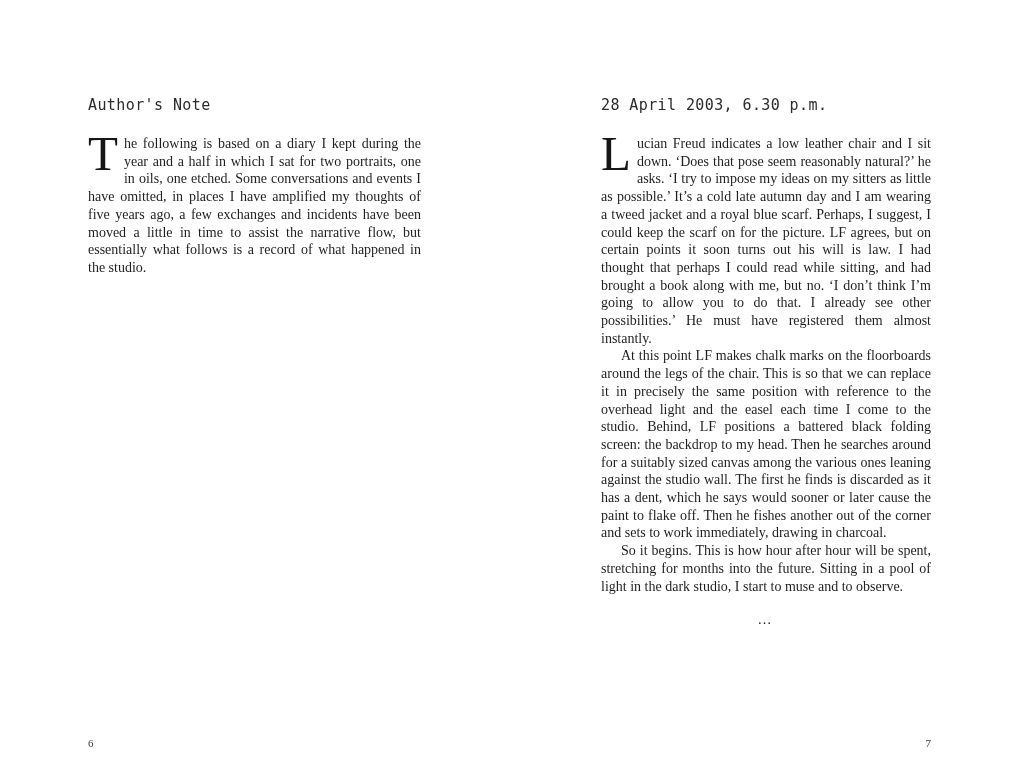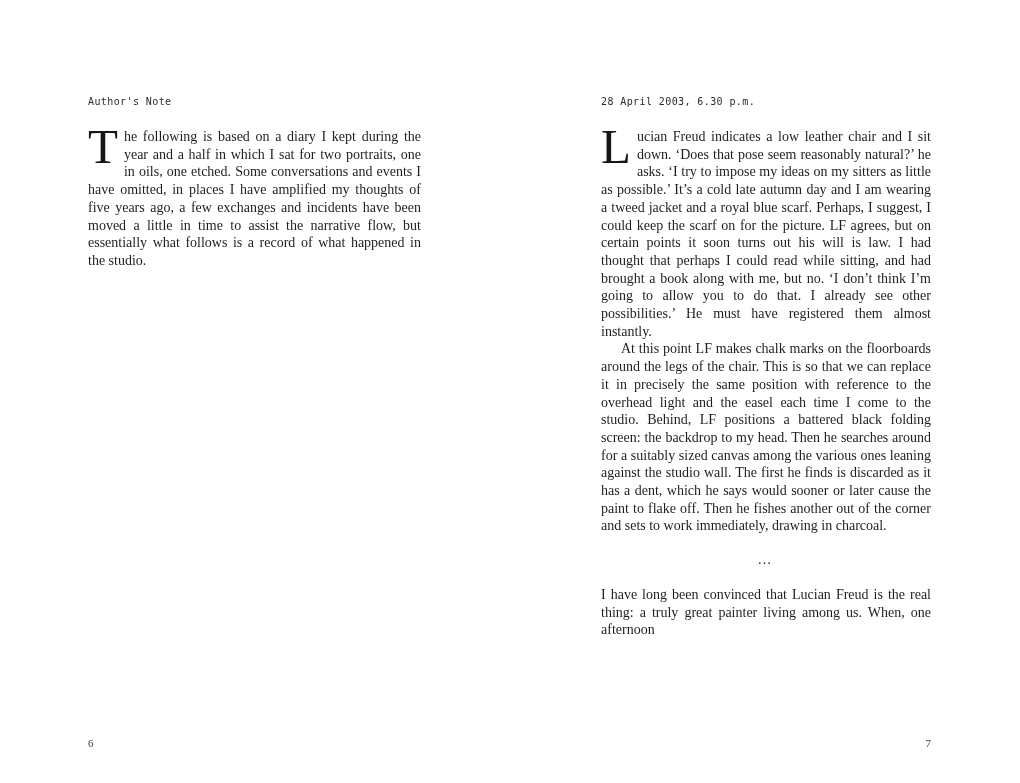--- a/index.html
+++ b/index.html
@@ -11,21 +11,21 @@
     font-family: "Liberation Serif", serif;
     color: #1e1e1e;
     overflow: hidden;
   }
   .spread { position: absolute; inset: 0; background: #ffffff; }
   .page-column { position: absolute; top: 96px; }
   .page-left  { left: 88px;  width: 333px; }
   .page-right { left: 601px; width: 330px; }
   .section-heading {
     font-family: "DejaVu Sans Mono", monospace;
-    font-size: 10px;
+    font-size: 15px;
     letter-spacing: 0.4px;
     color: #2b2b2b;
     margin-bottom: 21px;
     white-space: nowrap;
   }
   .body-text {
     font-size: 14px;
     line-height: 17.7px;
     text-align: justify;
     color: #1e1e1e;
@@ -66,21 +66,21 @@
     <div class="body-text">
       <p><span class="dropcap">T</span><span>he following is based on a diary I kept during the year and a half in which I sat for two portraits, one in oils, one etched. Some conversations and events I have omitted, in places I have amplified my thoughts of five years ago, a few exchanges and incidents have been moved a little in time to assist the narrative flow, but essentially what follows is a record of what happened in the studio.</span></p>
     </div>
   </div>
 
   <div class="page-column page-right">
     <div class="section-heading">28 April 2003, 6.30 p.m.</div>
     <div class="body-text">
       <p><span class="dropcap">L</span><span>ucian Freud indicates a low leather chair and I sit down. ‘Does that pose seem reasonably natural?’ he asks. ‘I try to impose my ideas on my sitters as little as possible.’ It’s a cold late autumn day and I am wearing a tweed jacket and a royal blue scarf. Perhaps, I suggest, I could keep the scarf on for the picture. LF agrees, but on certain points it soon turns out his will is law. I had thought that perhaps I could read while sitting, and had brought a book along with me, but no. ‘I don’t think I’m going to allow you to do that. I already see other possibilities.’ He must have registered them almost instantly.</span></p>
       <p class="indented">At this point LF makes chalk marks on the floorboards around the legs of the chair. This is so that we can replace it in precisely the same position with reference to the overhead light and the easel each time I come to the studio. Behind, LF positions a battered black folding screen: the backdrop to my head. Then he searches around for a suitably sized canvas among the various ones leaning against the studio wall. The first he finds is discarded as it has a dent, which he says would sooner or later cause the paint to flake off. Then he fishes another out of the corner and sets to work immediately, drawing in charcoal.</p>
+      <p class="indented">So it begins. This is how hour after hour will be spent, stretching for months into the future. Sitting in a pool of light in the dark studio, I start to muse and to observe.</p>
       <p class="separator">…</p>
-      <p>I have long been convinced that Lucian Freud is the real thing: a truly great painter living among us. When, one afternoon</p>
     </div>
   </div>
 
   <div class="page-number num-left">6</div>
   <div class="page-number num-right">7</div>
 
 </div>
 
 </body></html>

